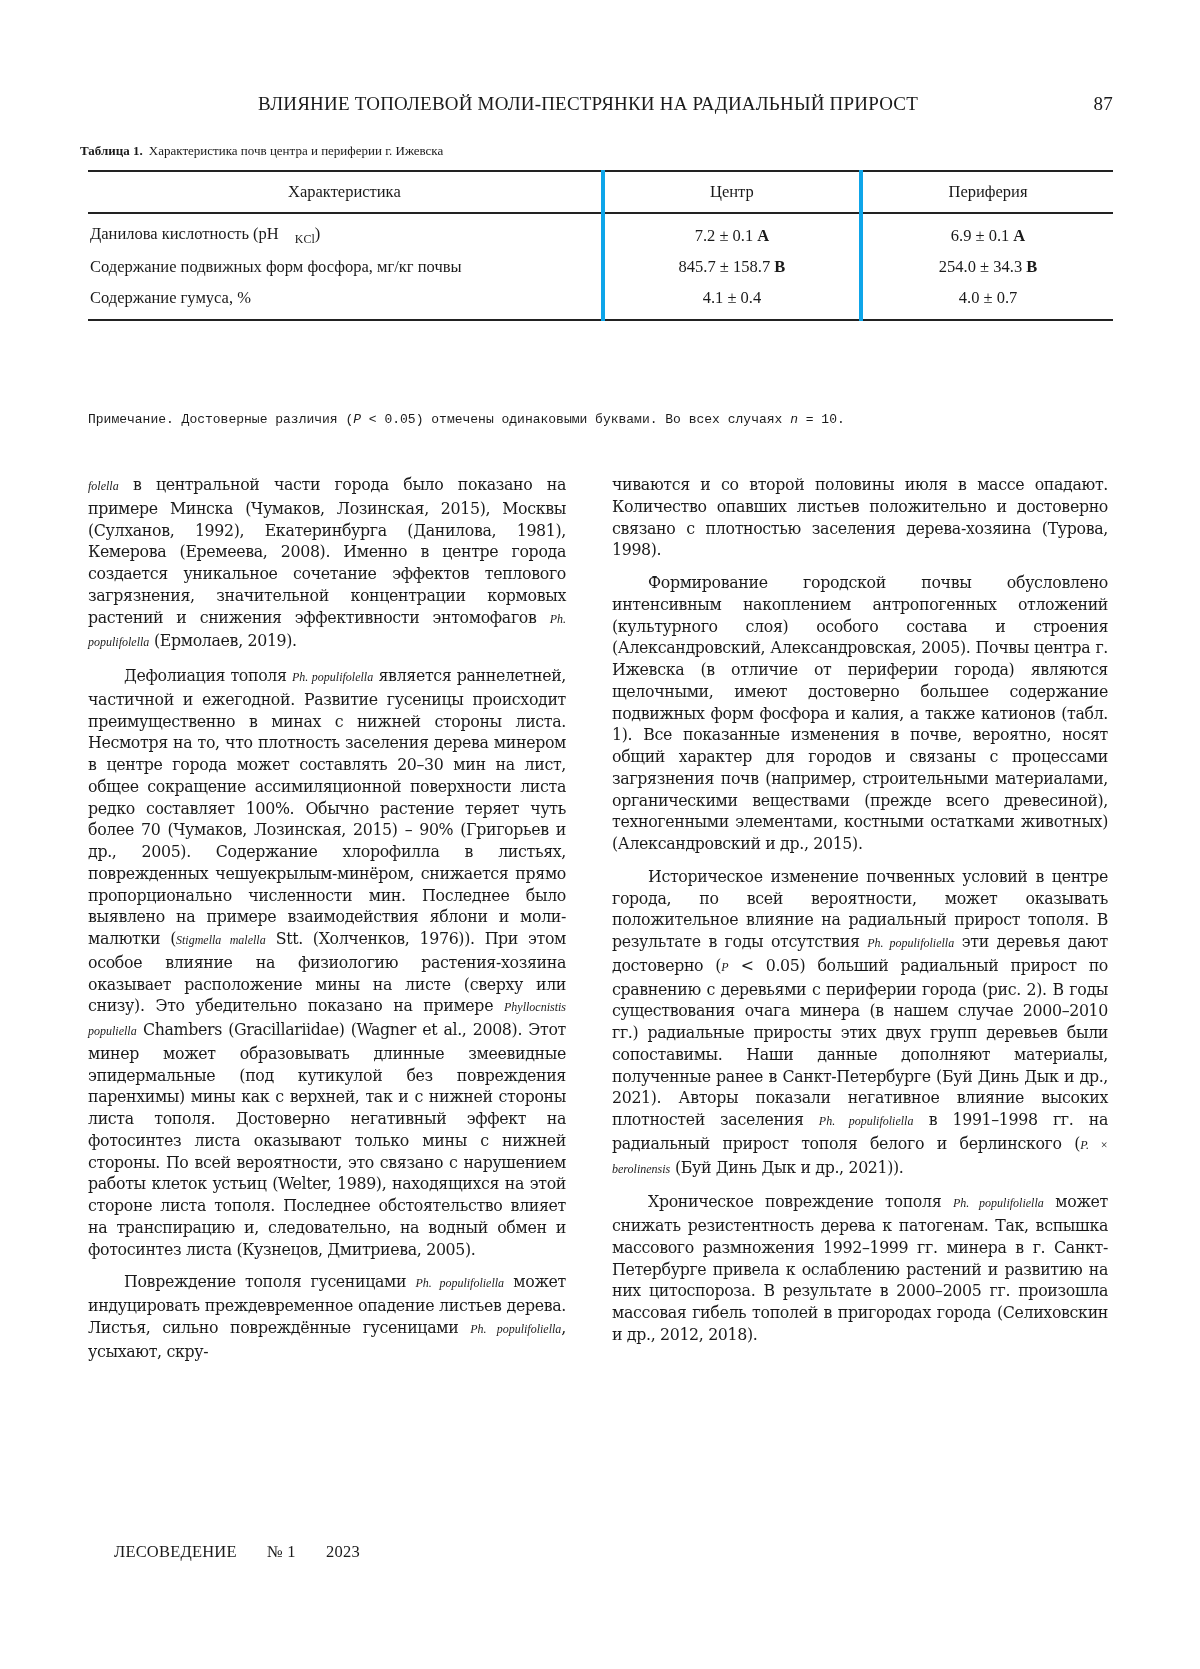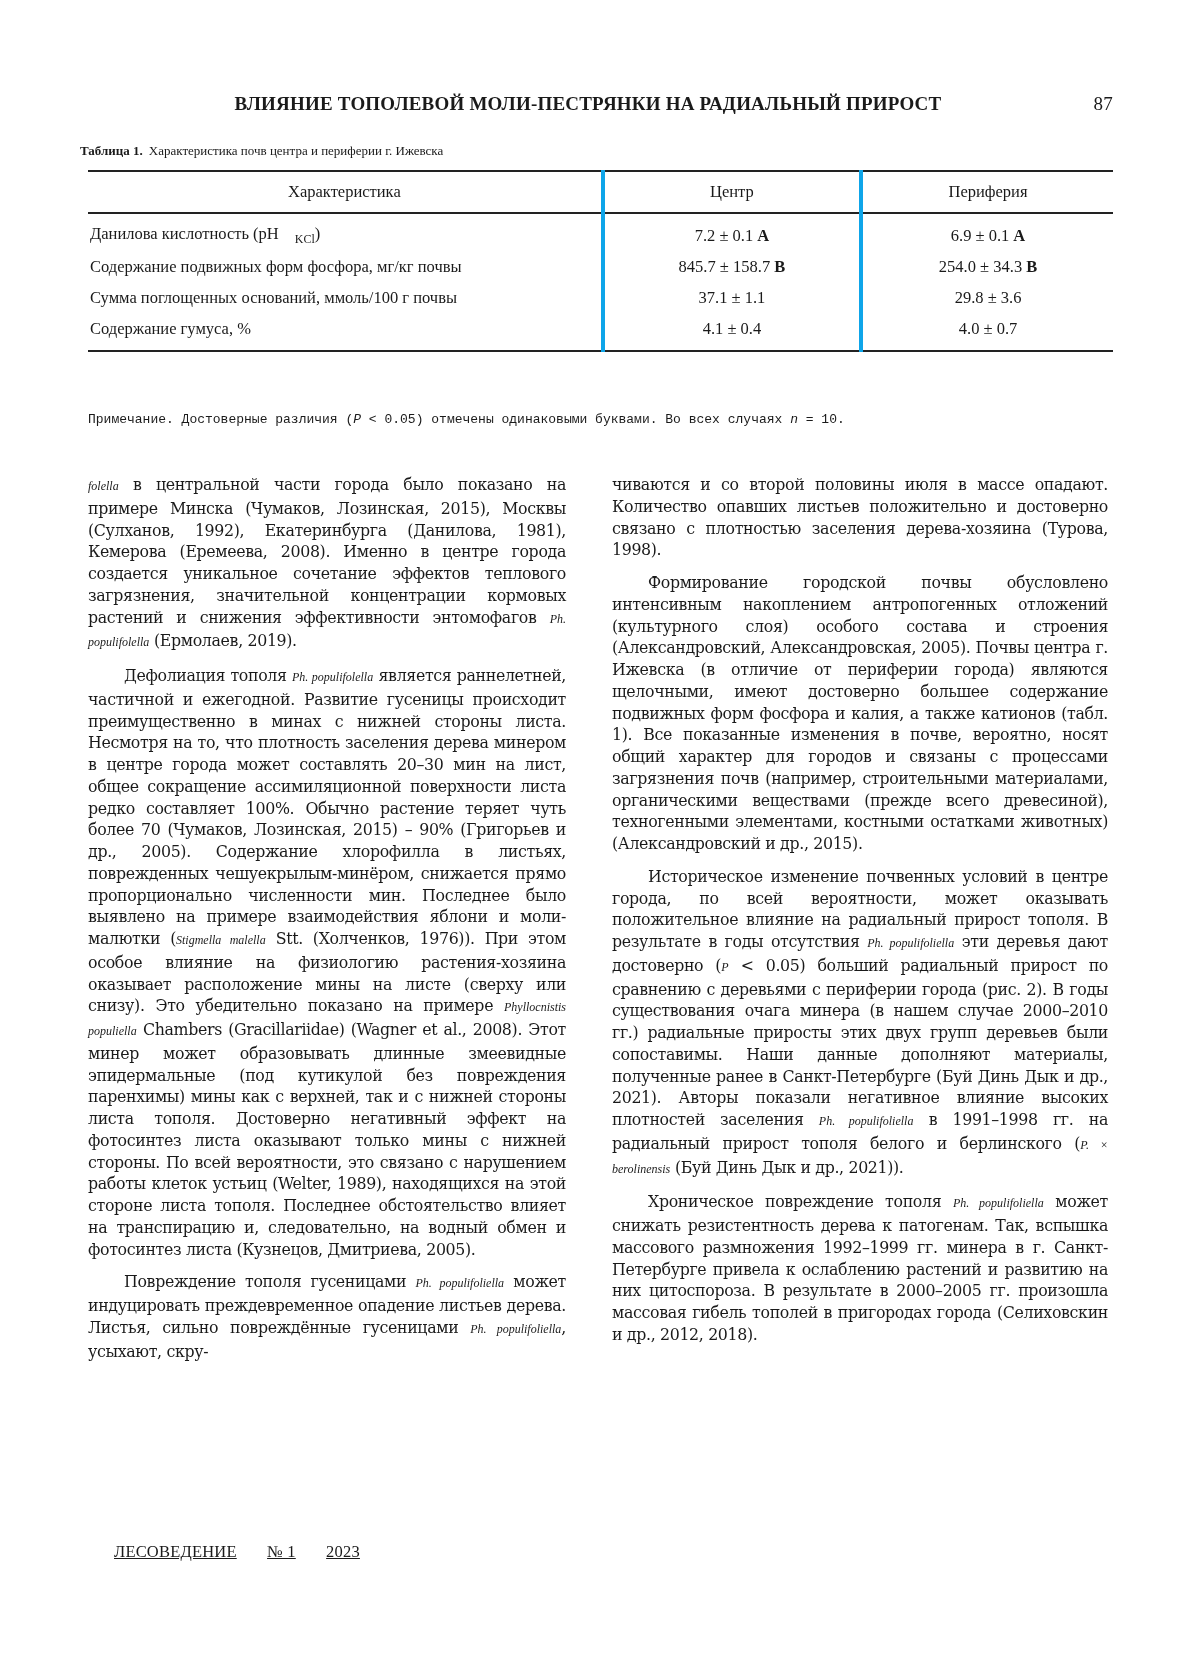--- a/index.html
+++ b/index.html
@@ -2,21 +2,21 @@
 <html><head>
 <meta charset="utf-8">
 <style>
   html, body { margin: 0; padding: 0; background: #ffffff; }
   body { width: 1200px; height: 1669px; position: relative; overflow: hidden; color: #1a1a1a; }
   .page { position: absolute; left: 0; top: 0; width: 1200px; height: 1669px; }
   .running-head {
     position: absolute; top: 93px; left: 88px; width: 1025px;
     font-family: "Liberation Serif", serif; font-size: 19px; letter-spacing: 0.2px;
   }
-  .running-head .title { position: absolute; left: 0; width: 1000px; text-align: center; font-weight: bold; }
+  .running-head .title { position: absolute; left: 0; width: 1000px; text-align: center; }
   .running-head .pageno { position: absolute; right: 0; }
   .table-caption {
     position: absolute; top: 143px; left: 80px;
     font-family: "Liberation Serif", serif; font-size: 13px;
   }
   .table-caption b { font-weight: bold; margin-right: 6px; }
   table.soil {
     position: absolute; top: 170px; left: 88px; width: 1025px;
     border-collapse: collapse;
     font-family: "Liberation Serif", serif; font-size: 16.5px;
@@ -45,21 +45,21 @@
   .col.left { left: 88px; }
   .col.right { left: 612px; width: 496px; }
   .col p { margin: 0 0 11px 0; text-indent: 0; hyphens: manual; }
   .col p.indent { text-indent: 36px; }
   .col p.cont { text-indent: 0; }
   .col i { font-family: "Liberation Serif", serif; font-size: 12px; letter-spacing: 0; }
   .footer {
     position: absolute; top: 1542px; left: 114px;
     font-family: "Liberation Serif", serif; font-size: 16.5px; letter-spacing: 0.2px;
   }
-  .footer span { margin-right: 26px; text-decoration: underline; }
+  .footer span { margin-right: 26px; }
 </style>
 </head>
 <body>
 
 <div class="page">
 
   <div class="running-head">
     <span class="title">ВЛИЯНИЕ ТОПОЛЕВОЙ МОЛИ-ПЕСТРЯНКИ НА РАДИАЛЬНЫЙ ПРИРОСТ</span>
     <span class="pageno">87</span>
   </div>
@@ -81,25 +81,20 @@
           <td class="label"><span>Данилова кислотность (pH</span><sub>KCl</sub><span>)</span></td>
           <td class="val"><span>7.2 ± 0.1</span><span class="letter">A</span></td>
           <td class="val"><span>6.9 ± 0.1</span><span class="letter">A</span></td>
         </tr>
         <tr>
           <td class="label"><span>Содержание подвижных форм фосфора, мг/кг почвы</span></td>
           <td class="val"><span>845.7 ± 158.7</span><span class="letter">B</span></td>
           <td class="val"><span>254.0 ± 34.3</span><span class="letter">B</span></td>
         </tr>
         <tr>
-          <td class="label"><span>Сумма поглощенных оснований, ммоль/100 г почвы</span></td>
-          <td class="val"><span>37.1 ± 1.1</span></td>
-          <td class="val"><span>29.8 ± 3.6</span></td>
-        </tr>
-        <tr>
           <td class="label"><span>Содержание гумуса, %</span></td>
           <td class="val"><span>4.1 ± 0.4</span></td>
           <td class="val"><span>4.0 ± 0.7</span></td>
         </tr>
       </tbody>
   </table>
 
   <div class="table-note" id="table-note"><span>Примечание. Достоверные различия (</span><i>P</i><span> &lt; 0.05) отмечены одинаковыми буквами. Во всех случаях </span><i>n</i><span> = 10.</span></div>
 
   <div class="col left" id="col-left">

